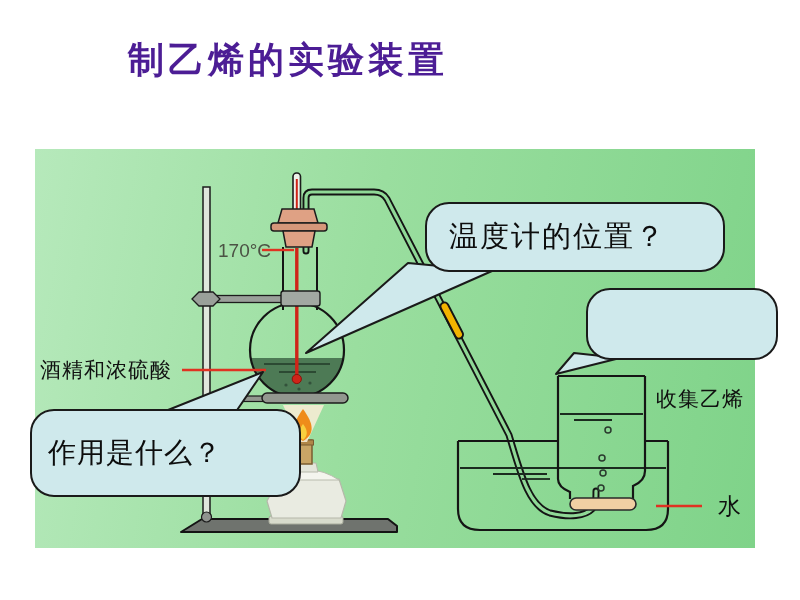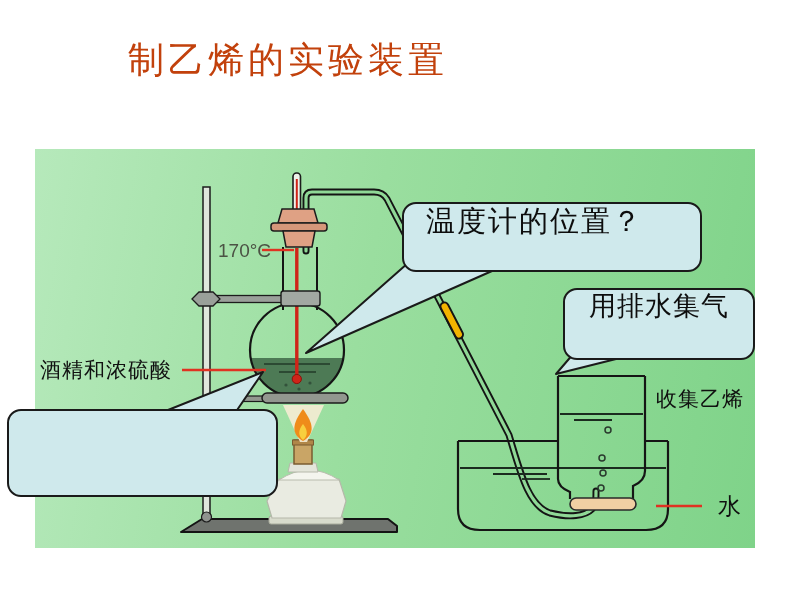--- a/index.html
+++ b/index.html
@@ -16,34 +16,35 @@
     --metal_gray:#92978f;
     --pad_tan:#f0cfa3;
     --ink:#141414;
   }
   html,body{margin:0;padding:0;}
   body{width:800px;height:600px;position:relative;background:#ffffff;
        font-family:"Liberation Sans", sans-serif;color:var(--ink);overflow:hidden;}
   .slide-title{
     position:absolute;left:128px;top:36px;width:560px;
     font-family:"Liberation Serif", serif;
-    font-weight:normal;font-size:36px;letter-spacing:4px;color:#c2410c;
+    font-weight:bold;font-size:36px;letter-spacing:4px;color:#4c1d95;
   }
   .diagram-panel{
     position:absolute;left:35px;top:149px;width:720px;height:399px;
     background:linear-gradient(100deg,var(--panel_green_light) 0%,var(--panel_green_mid) 45%,var(--panel_green_dark) 100%);
   }
   .diagram-panel svg{position:absolute;left:0;top:0;}
   svg text{font-family:"Liberation Sans", sans-serif;}
   .callout{
     position:absolute;box-sizing:border-box;
     background:var(--bubble_fill);
-    border:2px solid #1a1a1a;border-radius:14px;
-    color:#0d0d0d;display:flex;flex-direction:column;
+    border:2px solid #1a1a1a;border-radius:24px;
+    color:#0d0d0d;display:flex;flex-direction:column;justify-content:center;
     line-height:1.22;
+    margin-left:23px;
   }
   .callout-1{left:402px;top:202px;width:300px;height:70px;
     font-size:29px;letter-spacing:2px;padding-left:22px;}
   .callout-2{left:563px;top:288px;width:192px;height:72px;
     font-size:27px;letter-spacing:1px;text-align:center;}
   .callout-3{left:7px;top:409px;width:271px;height:88px;
     font-size:28px;letter-spacing:1px;padding-left:16px;line-height:1.3;}
 </style>
 </head>
 <body>
@@ -163,17 +164,17 @@
     <text x="656" y="405" font-size="21" letter-spacing="1" style="fill:#101010">收集乙烯</text>
     <text x="718" y="513" font-size="23" style="fill:#101010">水</text>
   </svg>
 </div>
 
 <div class="callout callout-1">
   <span>温度计的位置？</span>
 </div>
 
 <div class="callout callout-2">
-  <span>用排水集气</span>
 </div>
 
 <div class="callout callout-3">
+  <span>作用是什么？</span>
 </div>
 
 </body></html>

